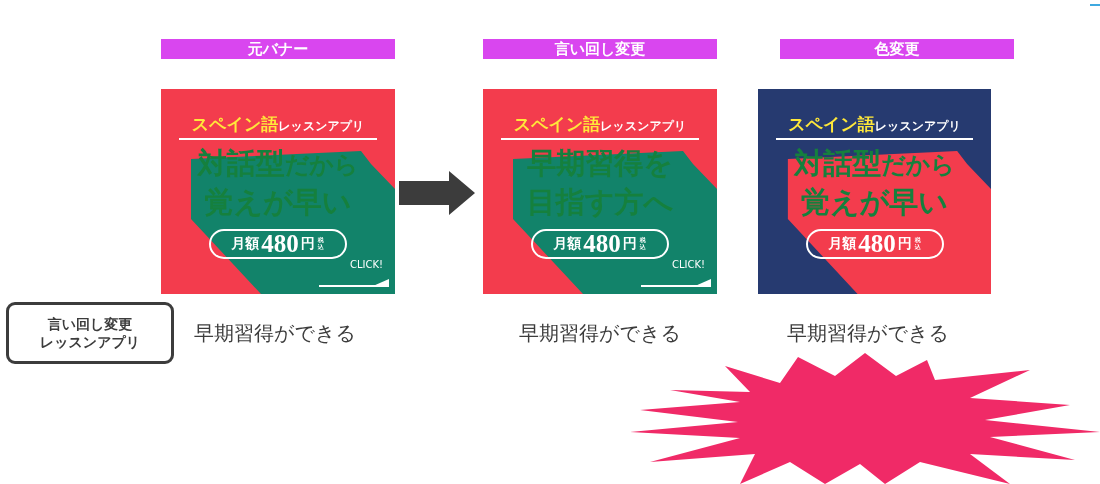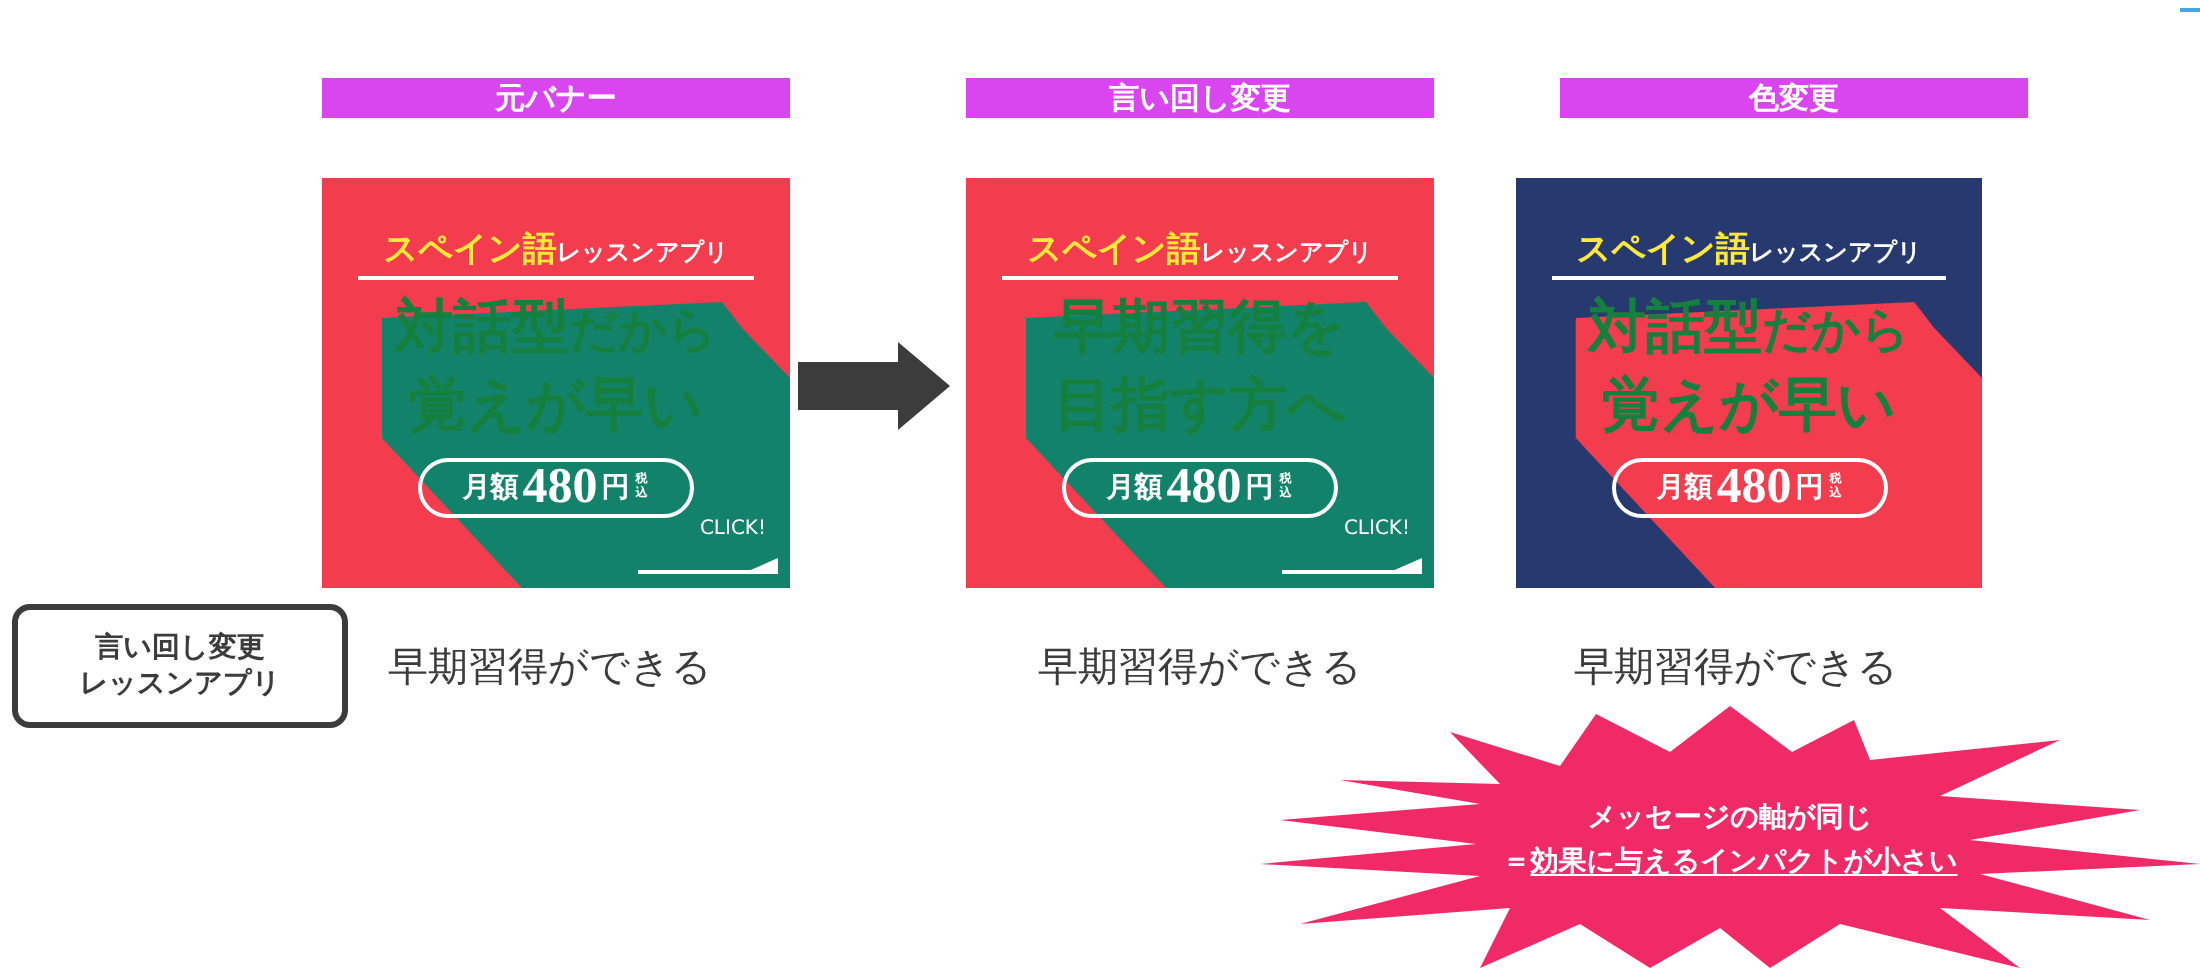--- a/index.html
+++ b/index.html
@@ -174,17 +174,13 @@
 <div class="msg" style="left:787px;">早期習得ができる</div>
 
 <div class="burst">
   <svg width="470" height="134" viewBox="0 0 470 134">
     <polygon fill="#f02a67" points="
       95,16 150,33 168,7 205,26 235,3 266,26 297,10 305,30 400,20 340,48
       440,55 355,70 470,82 360,87 445,110 340,104 380,134 290,112 255,134 230,114
       195,134 160,112 110,134 125,104 20,112 110,88 0,82 108,72 10,60 110,52
       40,40 120,42"></polygon>
   </svg>
-  <div class="burst-text">
-    <div>メッセージの軸が同じ</div>
-    <div><span>＝</span><span class="u">効果に与えるインパクトが小さい</span></div>
-  </div>
 </div>
 
 </body></html>

